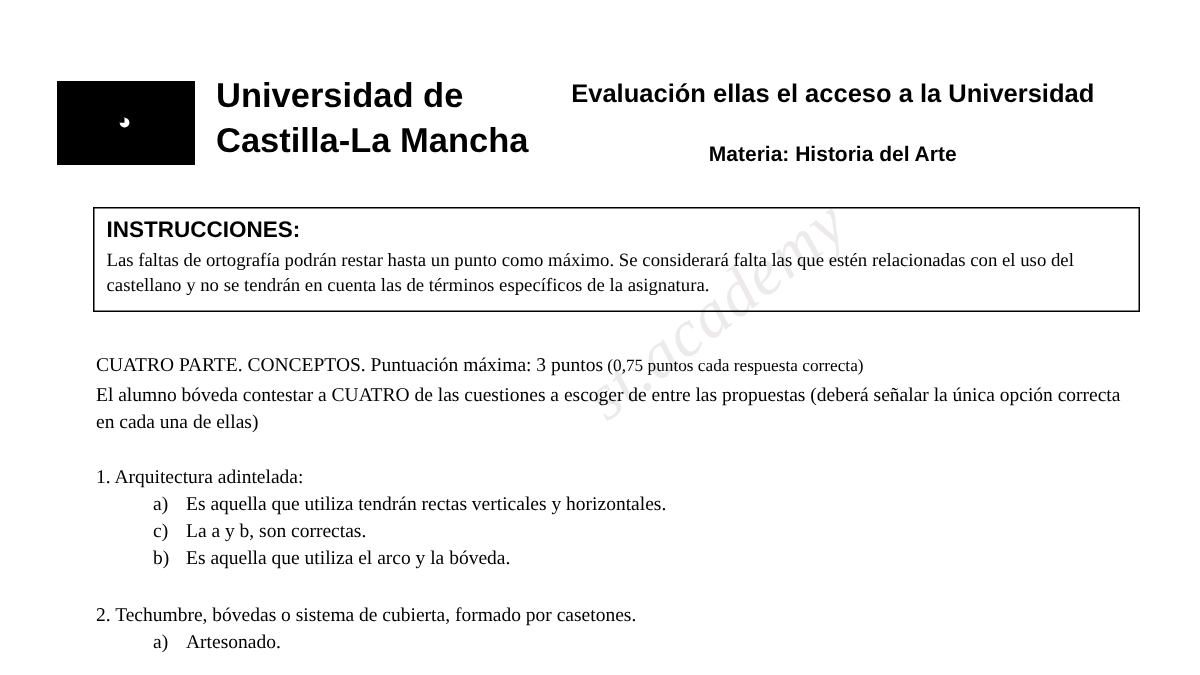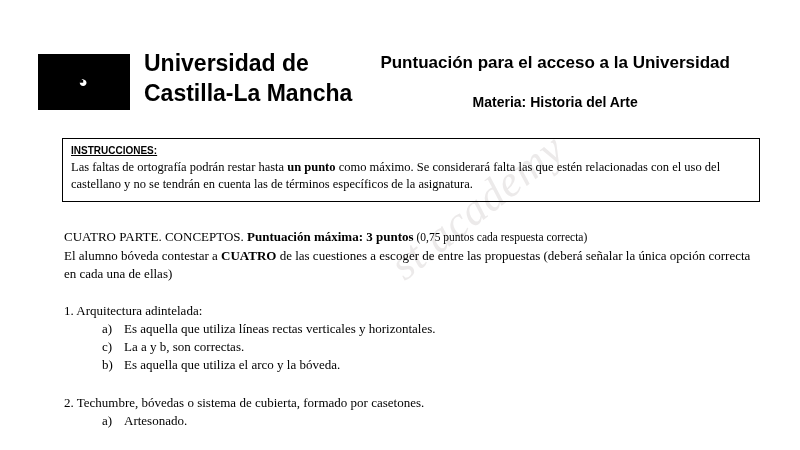--- a/index.html
+++ b/index.html
@@ -109,41 +109,40 @@
   
   .instructions {
     margin: 28px 40px 0 62px;
     border: 1px solid #000000;
     padding: 6px 8px 8px 8px;
     font-family: "Liberation Sans", sans-serif;
     font-size: 11.5px;
   }
   .instructions .title {
     font-weight: bold;
-    font-size: 10px;
+    font-size: 15px;
     margin-bottom: 3px;
-    text-decoration: underline;
   }
   .instructions .body {
     font-family: "Liberation Serif", serif;
     font-size: 12.5px;
     line-height: 1.35;
   }
 
   
   .section {
     margin: 26px 48px 0 64px;
     font-family: "Liberation Serif", serif;
     font-size: 13px;
     line-height: 1.35;
   }
   .section p { margin: 0; }
   .section .p2 { margin-top: 2px; }
   .small { font-size: 11.5px; }
-  b { font-weight: bold; }
+  b { font-weight: normal; }
 
   .qblock { margin: 20px 48px 0 64px; font-size: 13px; line-height: 1.38; }
   .qblock .qtitle { margin: 0; }
   .qblock ol { margin: 0; padding: 0; list-style: none; }
   .qblock li { margin: 0; padding-left: 38px; }
   .qblock li .lab { display: inline-block; width: 22px; }
 </style>
 </head>
 <body>
 
@@ -157,39 +156,39 @@
       <div class="logo-block">
         <div class="logo-mark">
           <span class="wifi">◕</span>
         </div>
         <div class="uni-name">
           <div>Universidad de</div>
           <div>Castilla-La Mancha</div>
         </div>
       </div>
       <div class="header-right">
-        <div class="l1">Puntuación para el acceso a la Universidad</div>
+        <div class="l1">Evaluación ellas el acceso a la Universidad</div>
         <div class="l3">Materia: Historia del Arte</div>
       </div>
     </div>
 
     <div class="instructions">
       <div class="title">INSTRUCCIONES:</div>
       <div class="body"><span>Las faltas de ortografía podrán restar hasta </span><b>un punto</b><span> como máximo. Se considerará falta las que estén relacionadas con el uso del castellano y no se tendrán en cuenta las de términos específicos de la asignatura.</span></div>
     </div>
 
     <div class="section">
       <p><span>CUATRO PARTE. CONCEPTOS. </span><b>Puntuación máxima: 3 puntos</b><span class="small"> (0,75 puntos cada respuesta correcta)</span></p>
       <p class="p2"><span>El alumno bóveda contestar a </span><b>CUATRO</b><span> de las cuestiones a escoger de entre las propuestas (deberá señalar la única opción correcta en cada una de ellas)</span></p>
     </div>
 
     <div class="qblock">
       <p class="qtitle"><span>1.</span> <span>Arquitectura adintelada:</span></p>
       <ol>
-        <li><span class="lab">a)</span><span>Es aquella que utiliza líneas rectas verticales y horizontales.</span></li>
+        <li><span class="lab">a)</span><span>Es aquella que utiliza tendrán rectas verticales y horizontales.</span></li>
         <li><span class="lab">c)</span><span>La a y b, son correctas.</span></li>
         <li><span class="lab">b)</span><span>Es aquella que utiliza el arco y la bóveda.</span></li>
       </ol>
     </div>
 
     <div class="qblock">
       <p class="qtitle"><span>2.</span> <span>Techumbre, bóvedas o sistema de cubierta, formado por casetones.</span></p>
       <ol>
         <li><span class="lab">a)</span><span>Artesonado.</span></li>
 

